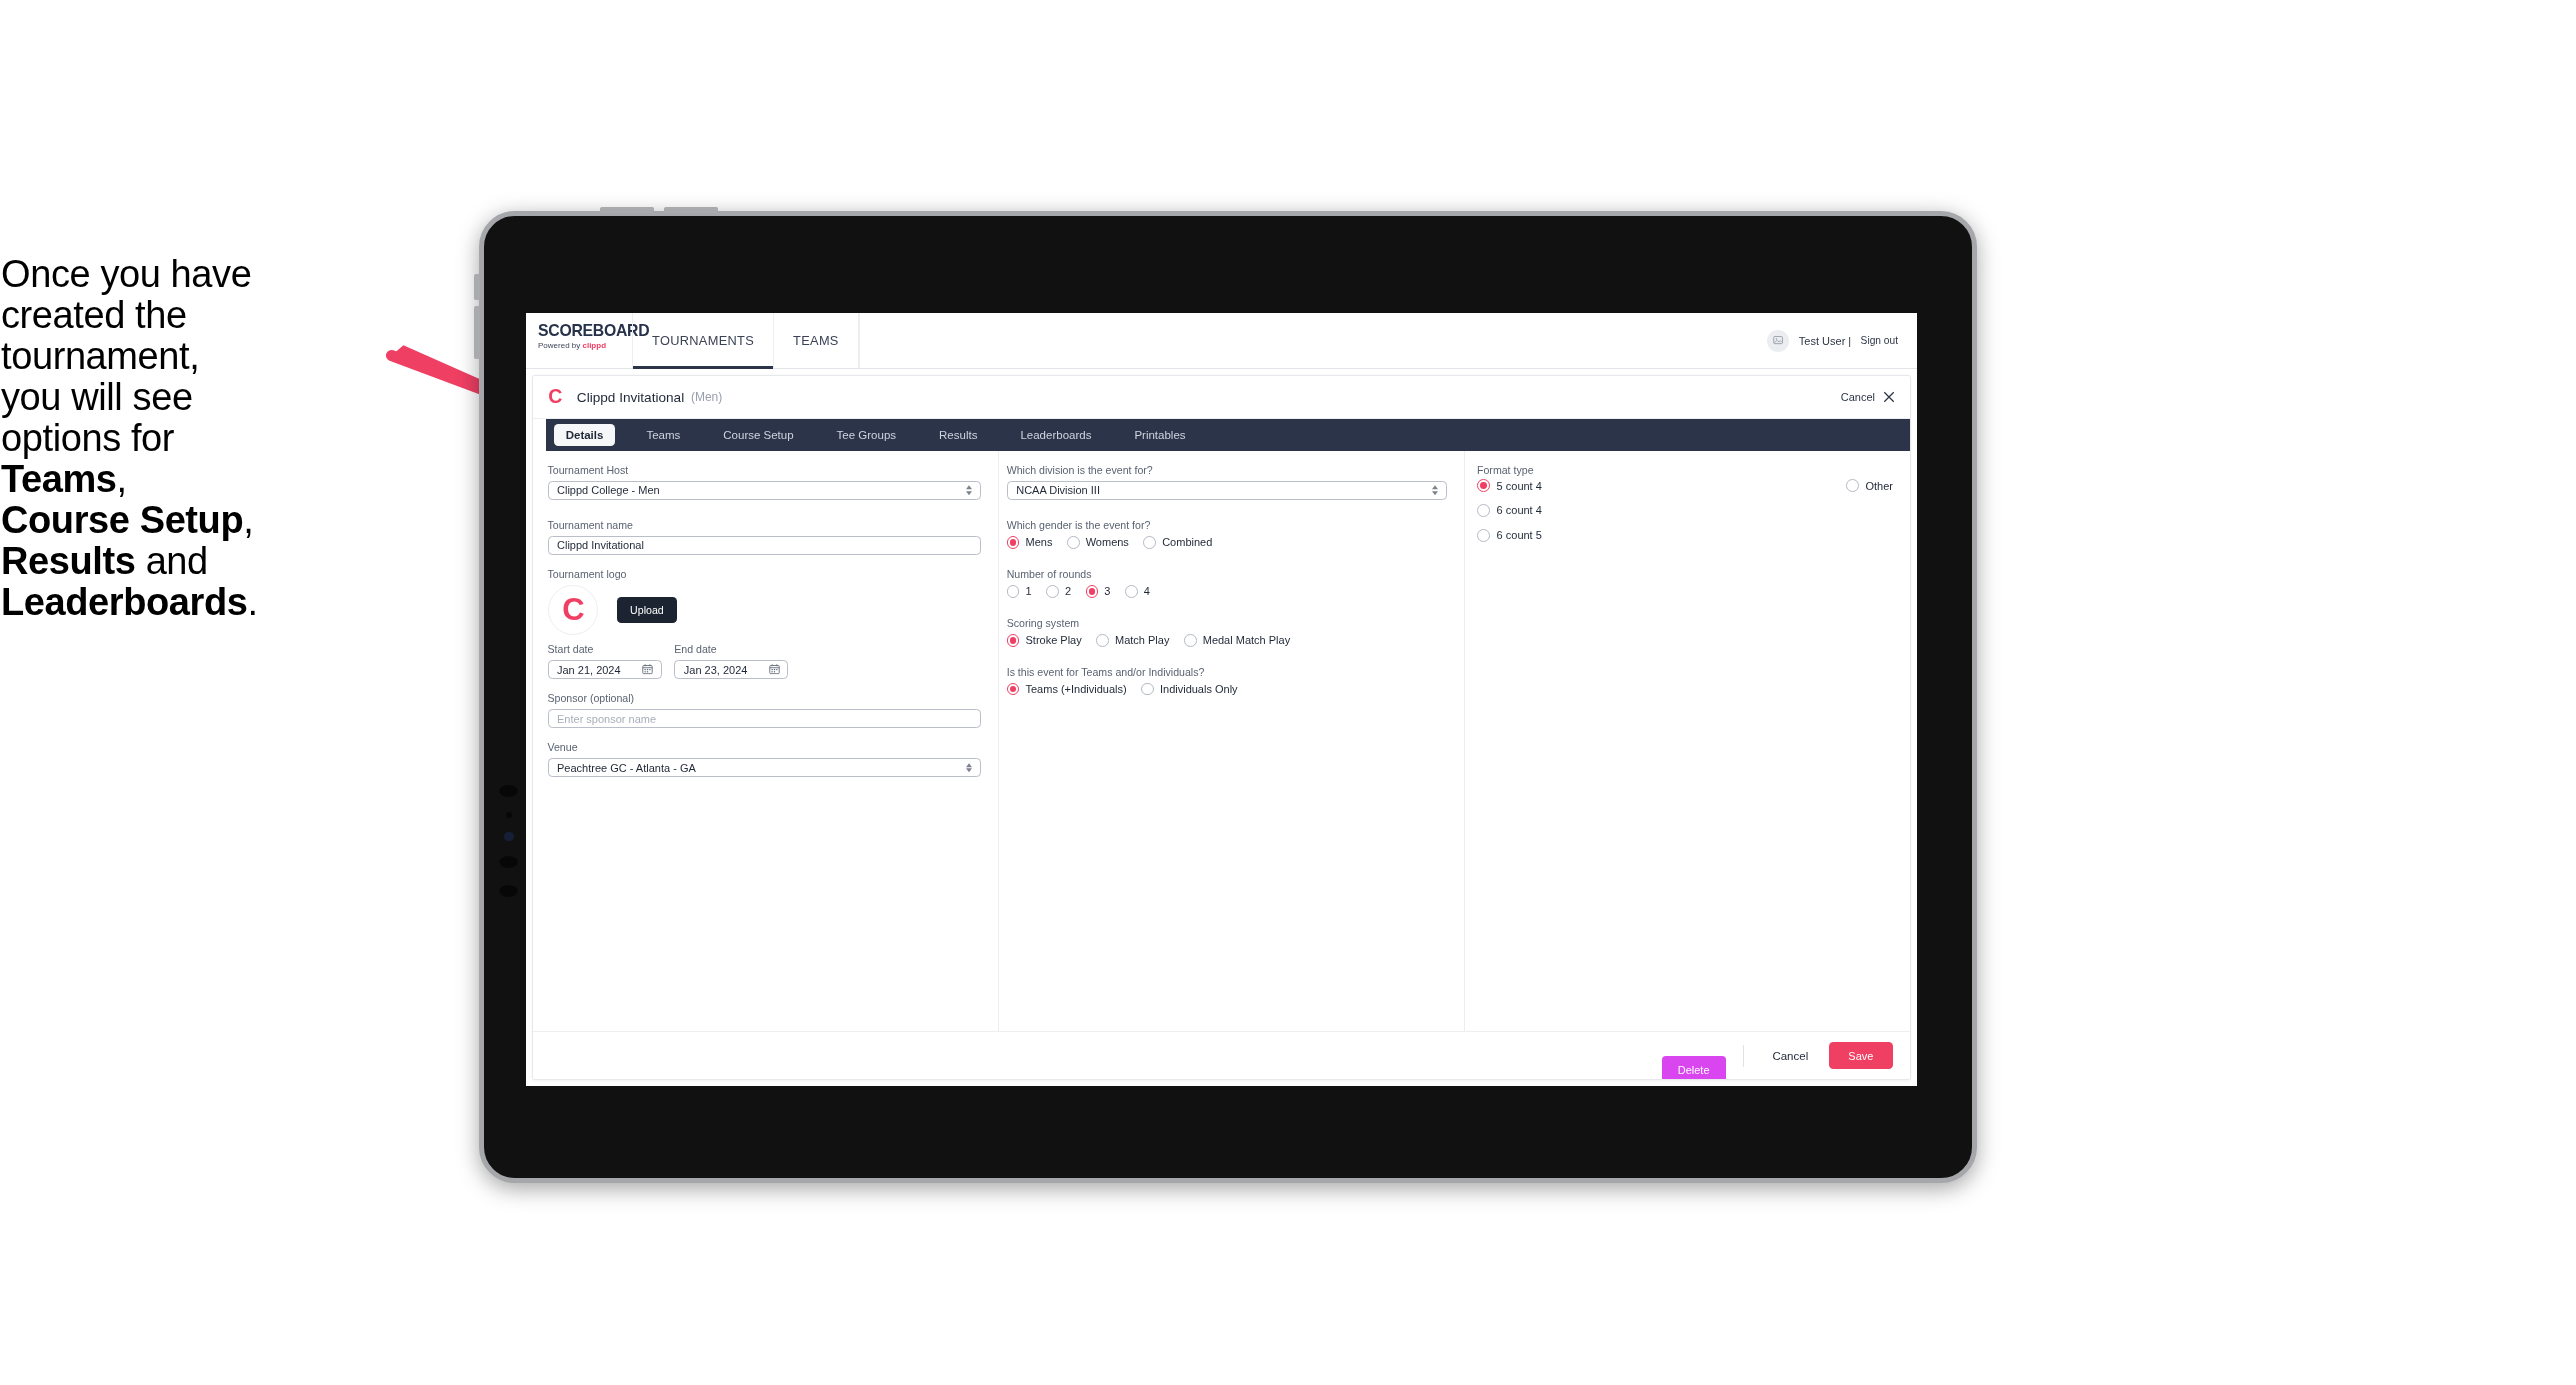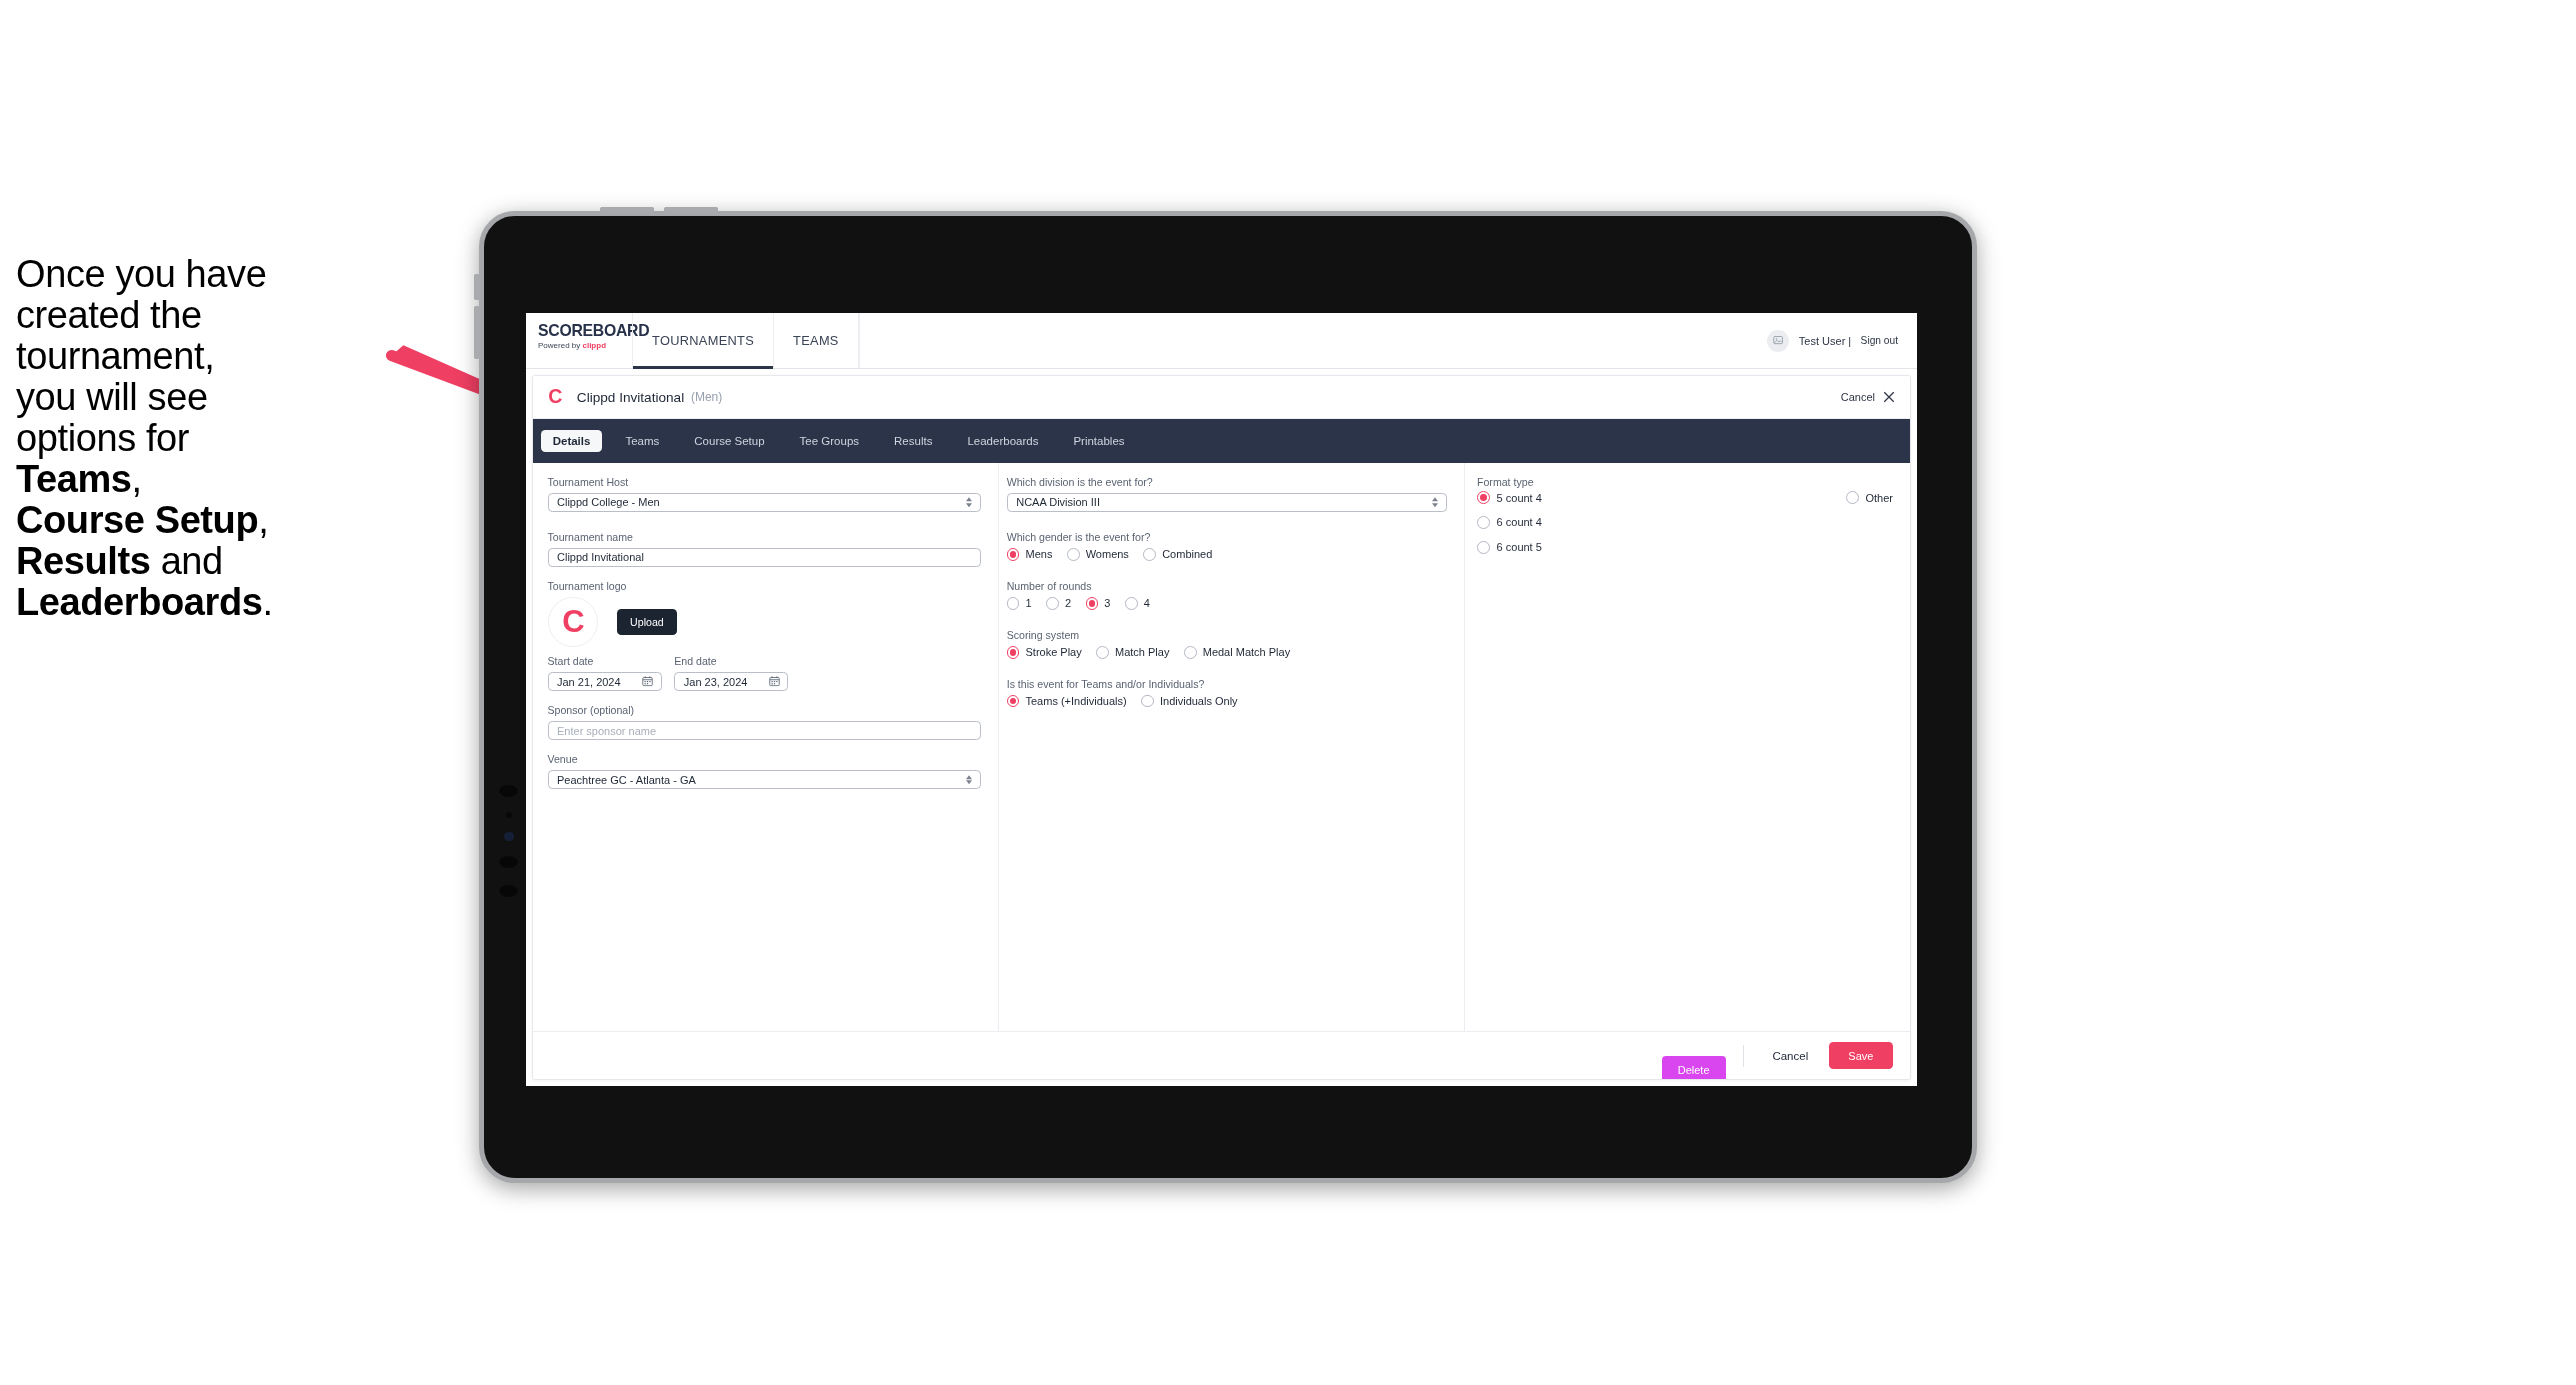--- a/index.html
+++ b/index.html
@@ -7,21 +7,21 @@
     width: 2576px; height: 1386px;
     background: #ffffff;
     font-family: "Liberation Sans", sans-serif;
     overflow: hidden;
   }
   #stage { position: relative; width: 2576px; height: 1386px; }
 
   
   #annotation {
     position: absolute;
-    left: 16px; top: 254px;
+    left: 1px; top: 254px;
     width: 426px;
     font-size: 38px;
     line-height: 1.08;
     color: #000000;
     letter-spacing: -0.4px;
   }
   #annotation b { font-weight: 700; }
 
   
   #arrow { position: absolute; left: 366px; top: 323px; width: 272px; height: 145px; }
@@ -134,22 +134,22 @@
   }
   #title-name { font-size: 13.6px; color: #1f2736; }
   #title-gender { font-size: 12px; color: #98a0ae; margin-left: 6.8px; }
   #title-cancel {
     margin-left: auto; display: flex; align-items: center; gap: 7.7px;
     font-size: 11px; color: #2e3545;
   }
 
   
   #tabstrip {
-    height: 44px; background: #2b3449;
-    display: flex; align-items: center; padding: 0 7.7px; gap: 11px;
+    height: 32px; background: #2b3449;
+    display: flex; align-items: center; padding: 0 7.7px; gap: 19px; margin-left: 13px;
   }
   .ftab {
     font-size: 11.5px; color: #cfd4de;
     padding: 5.1px 12px; border-radius: 4.3px;
     white-space: nowrap;
   }
   .ftab.active { background: #f6f7f9; color: #1f2736; font-weight: 600; }
 
   
   #columns { display: flex; flex: 1; }

